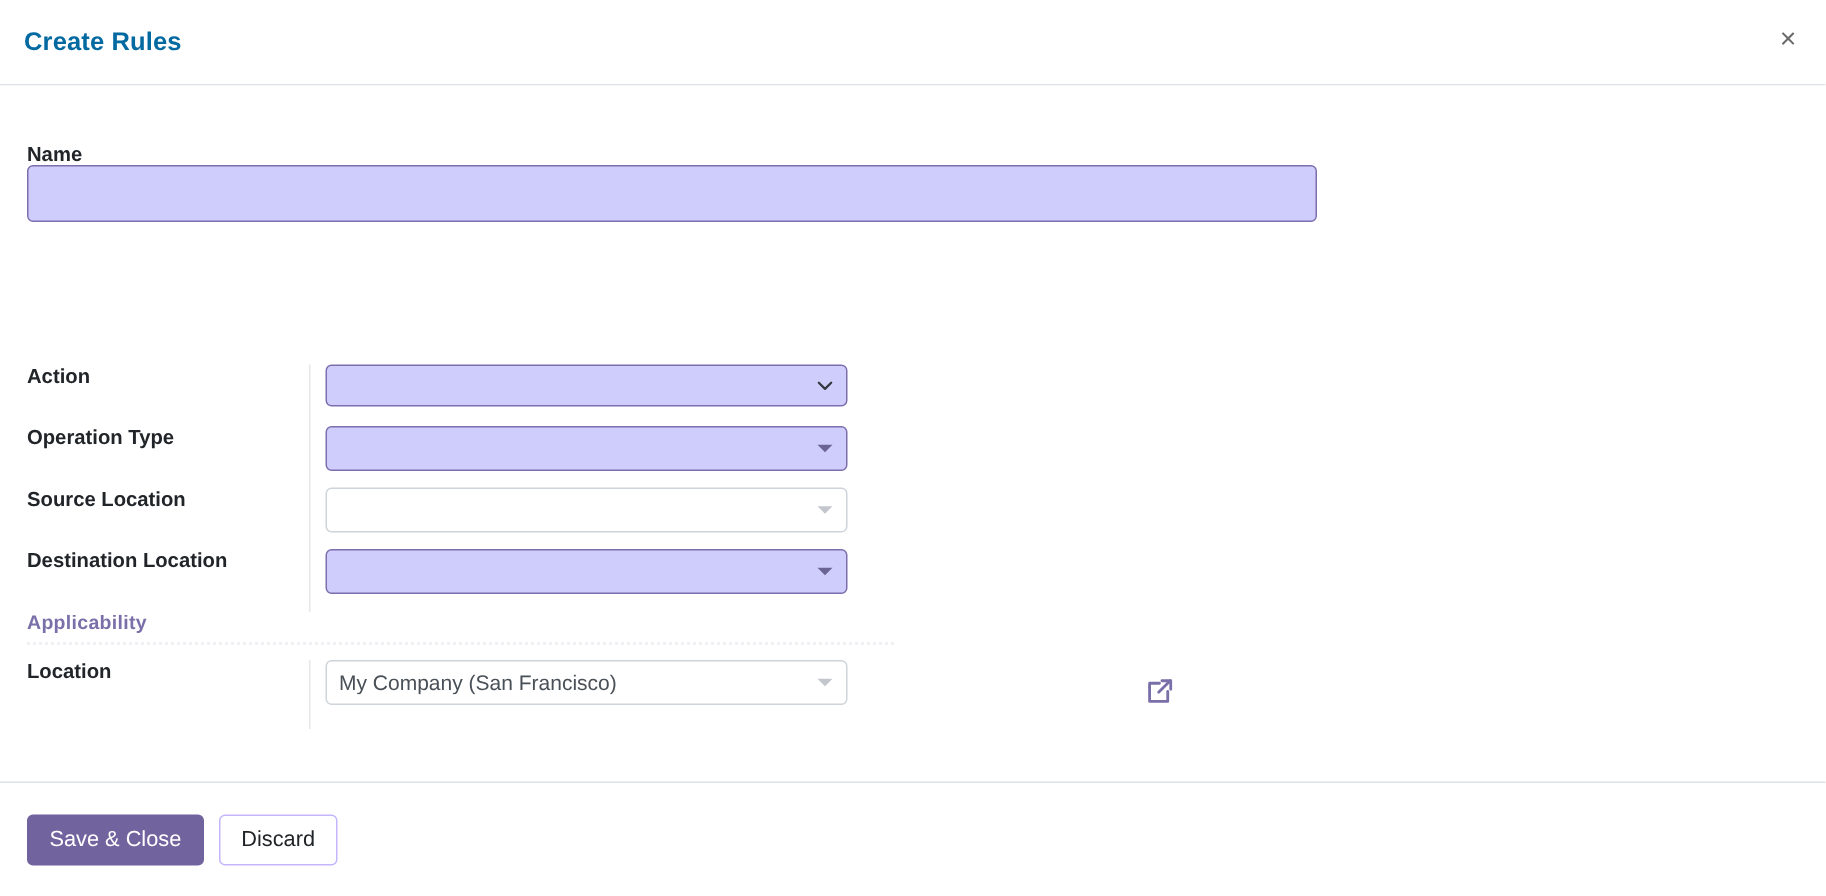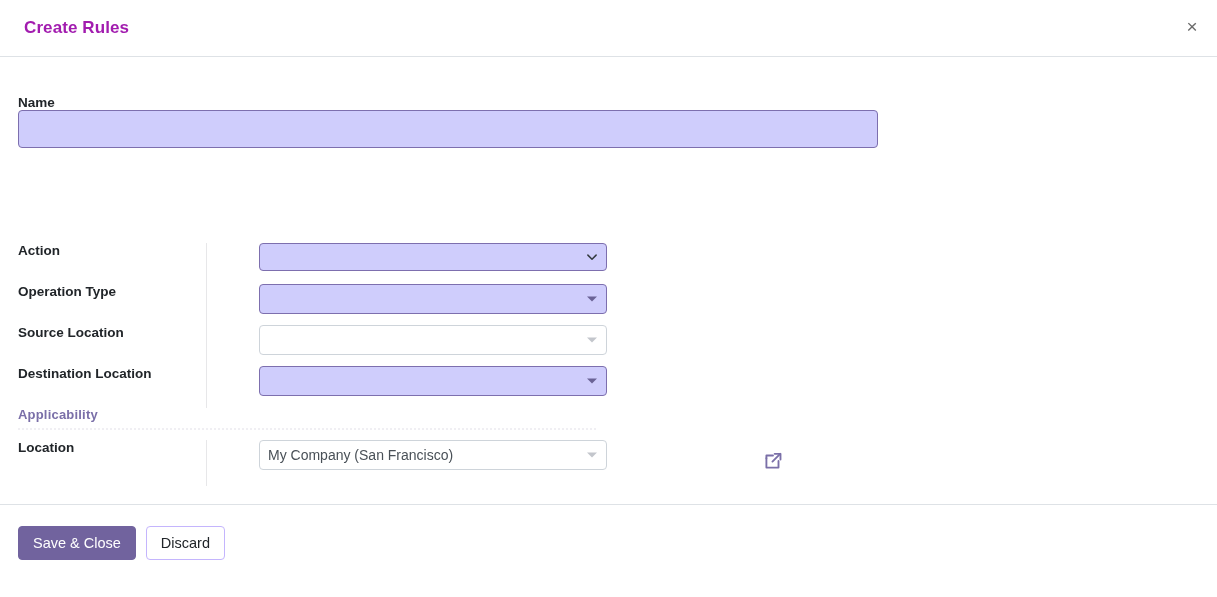--- a/index.html
+++ b/index.html
@@ -20,25 +20,25 @@
   
   .modal-header {
     position: relative;
     height: 57px;
     box-sizing: border-box;
     border-bottom: 1px solid #dee2e6;
     background: #ffffff;
   }
   .modal-title {
     position: absolute;
-    left: 24px;
+    left: 16px;
     top: 18px;
     font-size: 17px;
     font-weight: bold;
-    color: #a21caf;
+    color: #0369a1;
     letter-spacing: 0.1px;
   }
   .close-btn {
     position: absolute;
     right: 10px;
     top: 12px;
     width: 30px;
     height: 30px;
     line-height: 30px;
     text-align: center;
@@ -131,21 +131,20 @@
     height: 28px;
     box-sizing: border-box;
     border-radius: 4px;
     display: flex;
     align-items: center;
     padding: 0 26px 0 8px;
     font-size: 14px;
     font-family: "Liberation Sans", sans-serif;
     cursor: pointer;
     user-select: none;
-    margin-left: 42px;
   }
   .ctrl.filled {
     background: #cfcdfc;
     border: 1px solid #7d6fae;
     color: #212529;
   }
   .ctrl.empty {
     background: #ffffff;
     border: 1px solid #ced4da;
     color: #495057;
@@ -223,21 +222,21 @@
     border: none;
     padding: 0;
     cursor: pointer;
     line-height: 0;
   }
 
   
   .modal-footer {
     position: absolute;
     left: 0;
-    top: 504px;
+    top: 521px;
     width: 1217px;
     height: 76px;
     box-sizing: border-box;
     border-top: 1px solid #dee2e6;
     background: #ffffff;
     display: flex;
     align-items: center;
     padding-left: 18px;
     gap: 10px;
   }

